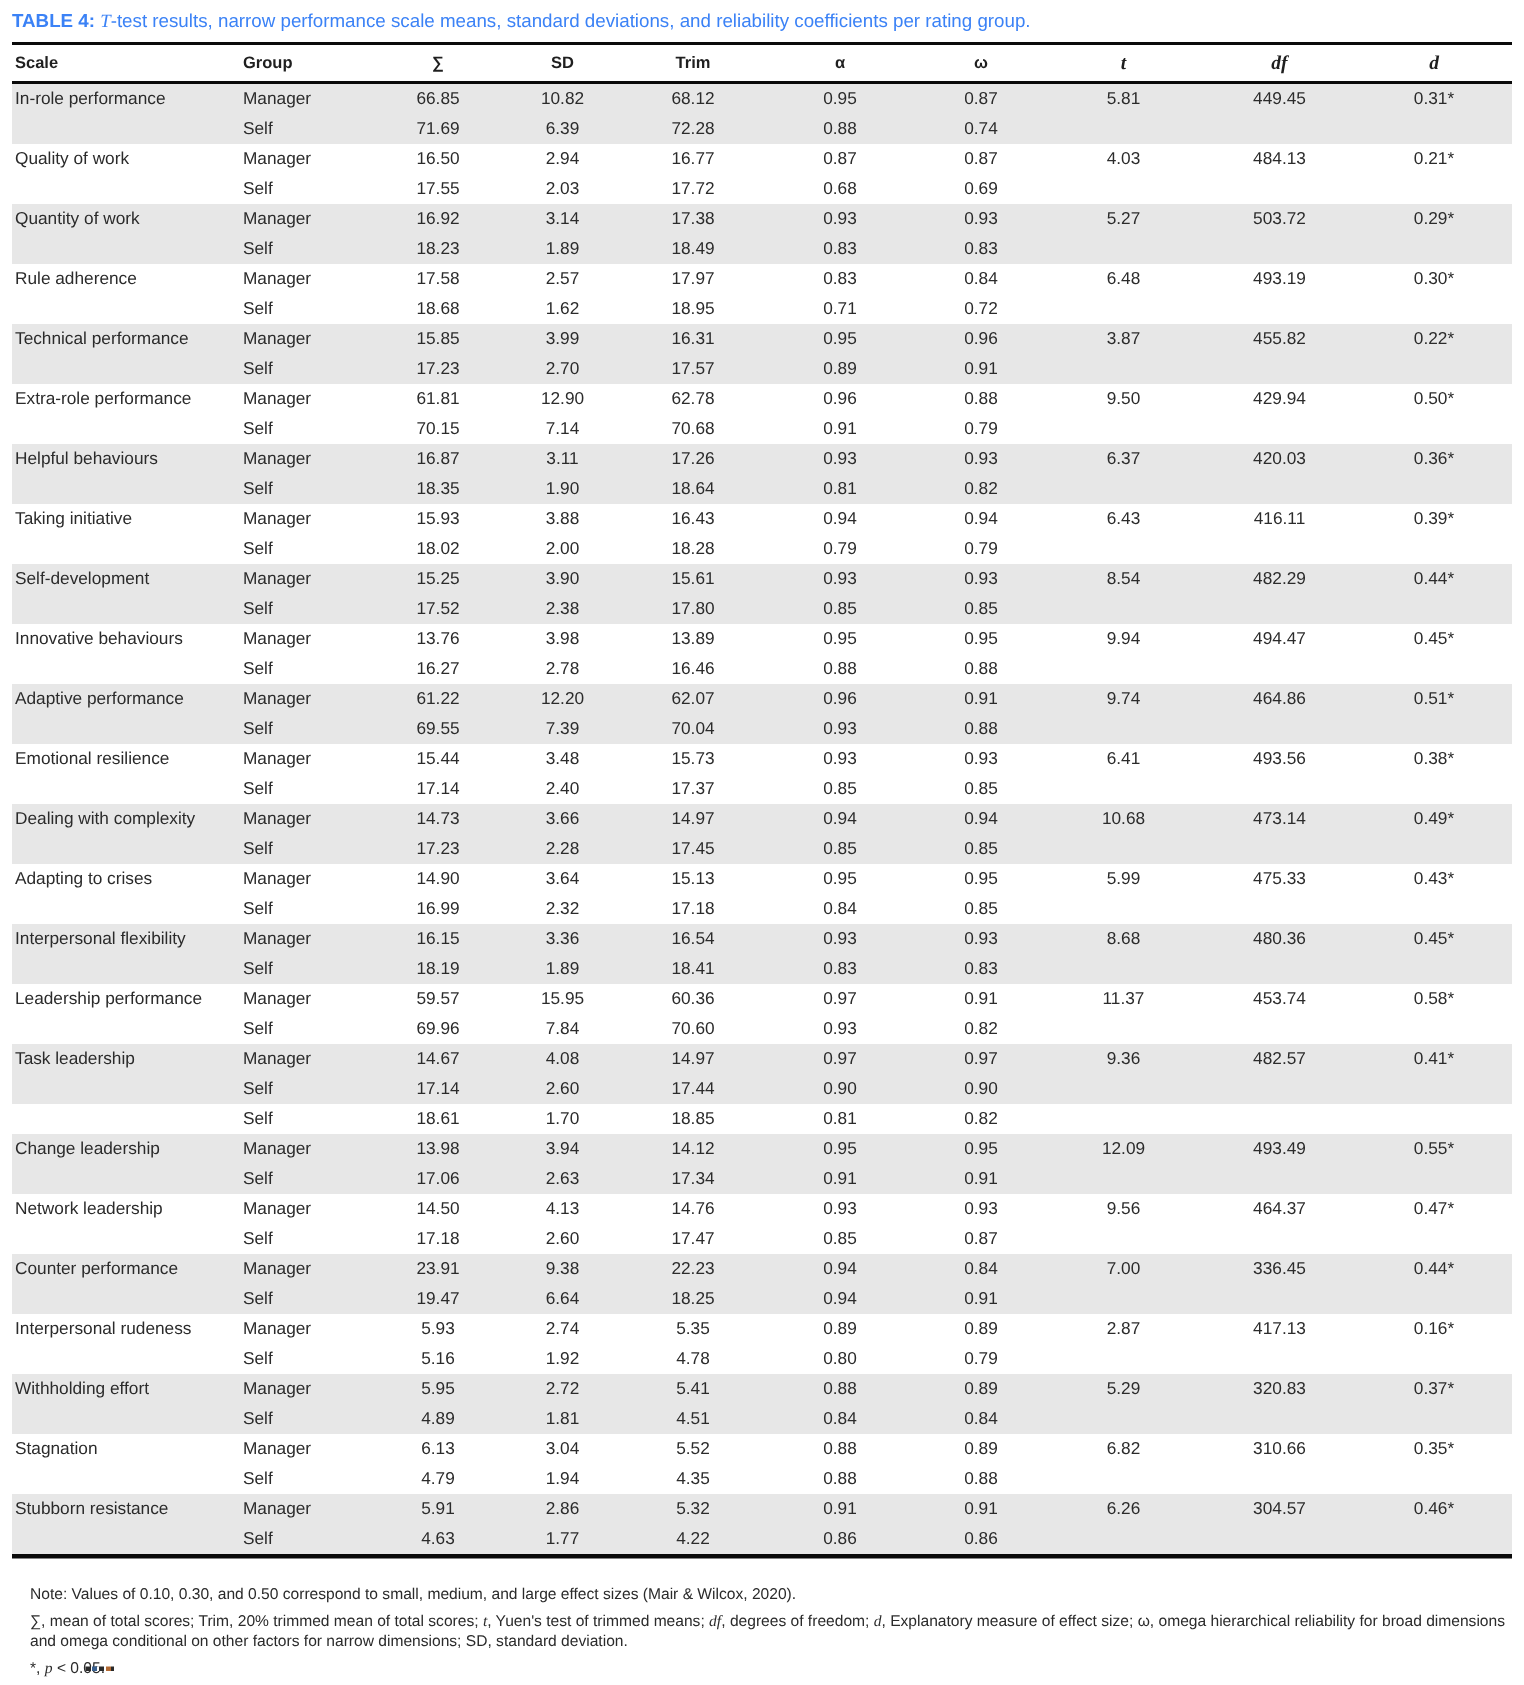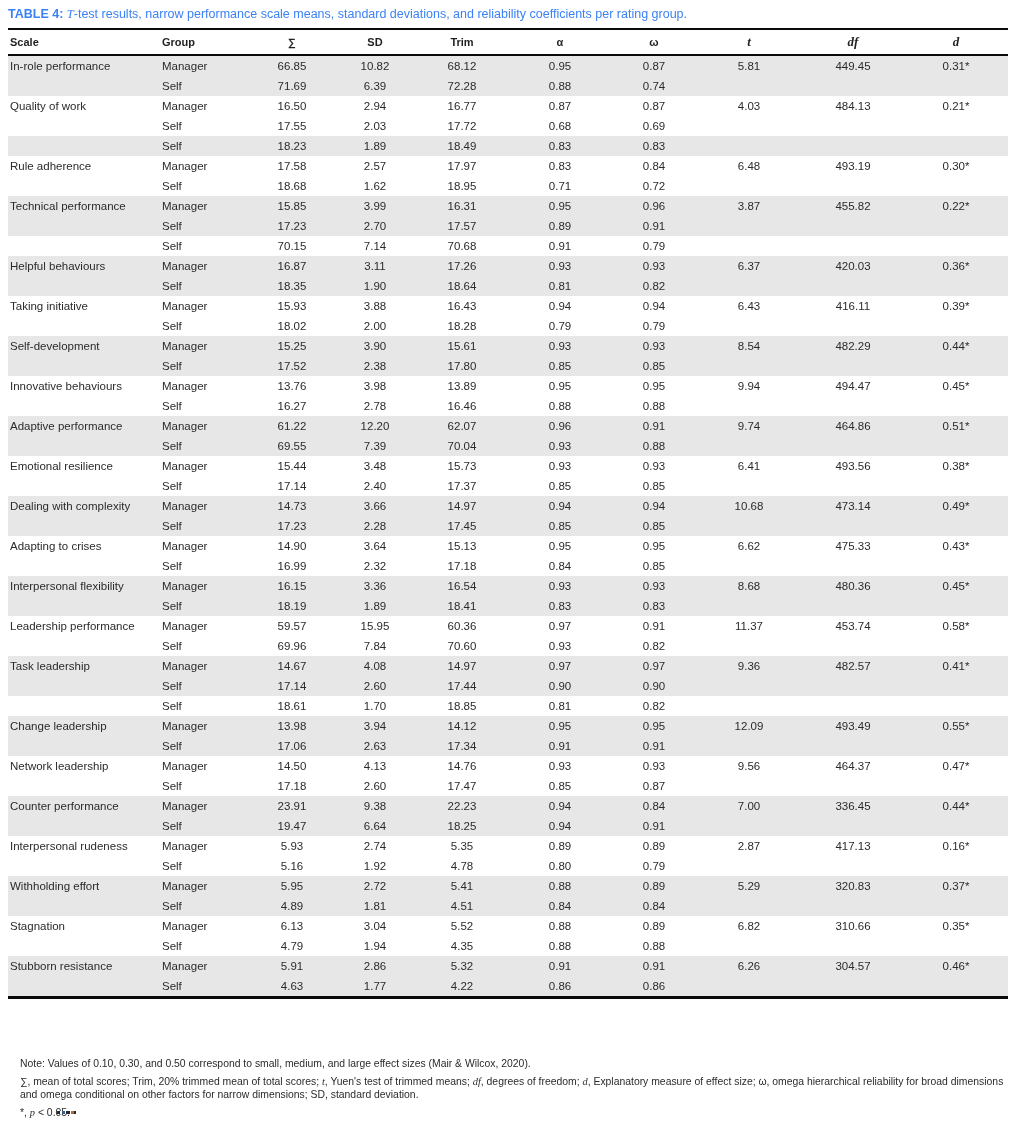--- a/index.html
+++ b/index.html
@@ -107,20 +107,32 @@
           <td class="col-center">17.55</td>
           <td class="col-center">2.03</td>
           <td class="col-center">17.72</td>
           <td class="col-center">0.68</td>
           <td class="col-center">0.69</td>
           <td class="col-center"></td>
           <td class="col-center"></td>
           <td class="col-center"></td>
         </tr>
         <tr class="shade">
+          <td class="col-left">Quantity of work</td>
+          <td class="col-left">Manager</td>
+          <td class="col-center">16.92</td>
+          <td class="col-center">3.14</td>
+          <td class="col-center">17.38</td>
+          <td class="col-center">0.93</td>
+          <td class="col-center">0.93</td>
+          <td class="col-center">5.27</td>
+          <td class="col-center">503.72</td>
+          <td class="col-center">0.29*</td>
+        </tr>
+        <tr class="shade">
           <td class="col-left"></td>
           <td class="col-left">Self</td>
           <td class="col-center">18.23</td>
           <td class="col-center">1.89</td>
           <td class="col-center">18.49</td>
           <td class="col-center">0.83</td>
           <td class="col-center">0.83</td>
           <td class="col-center"></td>
           <td class="col-center"></td>
           <td class="col-center"></td>
@@ -167,20 +179,32 @@
           <td class="col-center">17.23</td>
           <td class="col-center">2.70</td>
           <td class="col-center">17.57</td>
           <td class="col-center">0.89</td>
           <td class="col-center">0.91</td>
           <td class="col-center"></td>
           <td class="col-center"></td>
           <td class="col-center"></td>
         </tr>
         <tr>
+          <td class="col-left">Extra-role performance</td>
+          <td class="col-left">Manager</td>
+          <td class="col-center">61.81</td>
+          <td class="col-center">12.90</td>
+          <td class="col-center">62.78</td>
+          <td class="col-center">0.96</td>
+          <td class="col-center">0.88</td>
+          <td class="col-center">9.50</td>
+          <td class="col-center">429.94</td>
+          <td class="col-center">0.50*</td>
+        </tr>
+        <tr>
           <td class="col-left"></td>
           <td class="col-left">Self</td>
           <td class="col-center">70.15</td>
           <td class="col-center">7.14</td>
           <td class="col-center">70.68</td>
           <td class="col-center">0.91</td>
           <td class="col-center">0.79</td>
           <td class="col-center"></td>
           <td class="col-center"></td>
           <td class="col-center"></td>
@@ -354,21 +378,21 @@
           <td class="col-center"></td>
         </tr>
         <tr>
           <td class="col-left">Adapting to crises</td>
           <td class="col-left">Manager</td>
           <td class="col-center">14.90</td>
           <td class="col-center">3.64</td>
           <td class="col-center">15.13</td>
           <td class="col-center">0.95</td>
           <td class="col-center">0.95</td>
-          <td class="col-center">6.62</td>
+          <td class="col-center">5.99</td>
           <td class="col-center">475.33</td>
           <td class="col-center">0.43*</td>
         </tr>
         <tr>
           <td class="col-left"></td>
           <td class="col-left">Self</td>
           <td class="col-center">16.99</td>
           <td class="col-center">2.32</td>
           <td class="col-center">17.18</td>
           <td class="col-center">0.84</td>

